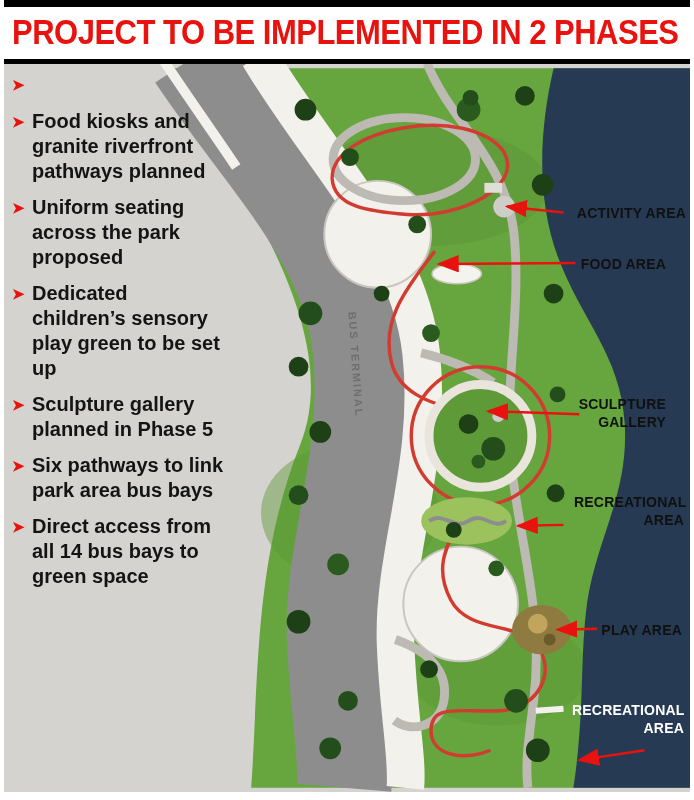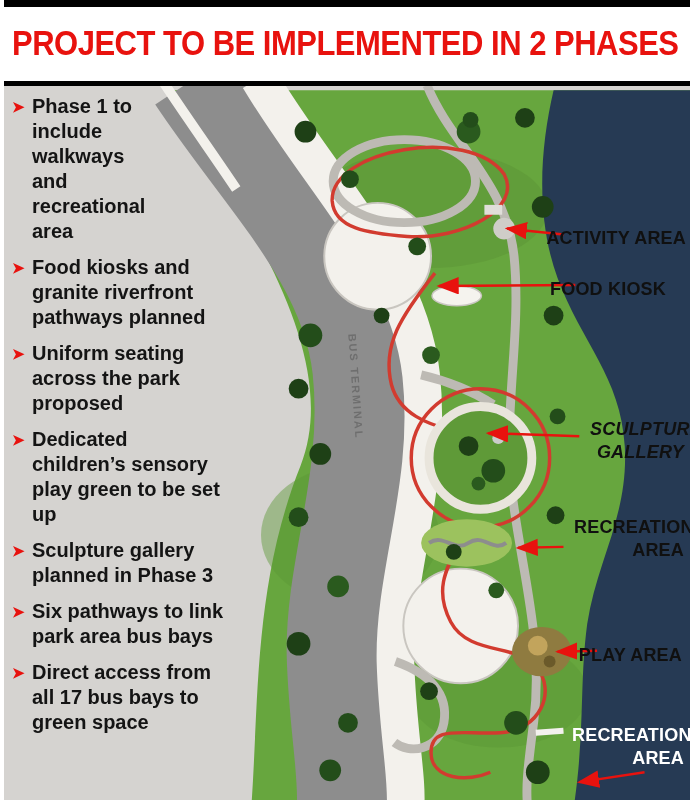--- a/index.html
+++ b/index.html
@@ -5,21 +5,21 @@
   html,body{margin:0;padding:0;background:#ffffff;}
   .page{
     width:694px;height:800px;box-sizing:border-box;
     background:#ffffff;padding:0 4px;
     font-family:"Liberation Sans", sans-serif;
     position:relative;overflow:hidden;
   }
   .frame-top{height:7px;background:#000;}
   .header{
     background:#ffffff;height:44px;display:flex;align-items:center;
-    padding:15px 8px;border-bottom:5px solid #000;
+    padding:4px 8px;border-bottom:5px solid #000;
   }
   .header h1{
     margin:0;color:#e8120e;font-size:31px;font-weight:bold;
     letter-spacing:-0.5px;white-space:nowrap;transform:scaleY(1.12);
     transform-origin:left center;
   }
   .content{
     position:relative;height:744px;background:#d5d3d0;overflow:hidden;
   }
   .map-svg{position:absolute;left:0;top:0;width:100%;height:728px;display:block;}
@@ -33,27 +33,27 @@
     display:flex;gap:6px;margin-bottom:11px;
     color:#141414;font-weight:bold;font-size:20px;line-height:1.25;
     max-width:212px;
   }
   .bullets li:first-child{max-width:152px;}
   .bullets .bm{
     color:#e8120e;font-size:15px;line-height:1.7;flex:0 0 14px;
   }
   .maplabel{
     position:absolute;z-index:4;color:#101010;font-weight:bold;
-    font-size:18px;line-height:1.25;letter-spacing:0.2px;text-align:right;
+    font-size:14px;line-height:1.25;letter-spacing:0.2px;text-align:right;
   }
   .maplabel.white{color:#ffffff;}
   .nowrap{white-space:nowrap;}
   .l-activity{top:141px;right:4px;}
   .l-food{top:192px;right:24px;}
-  .l-sculpture{top:332px;right:6px;width:94px;font-style:italic;}
+  .l-sculpture{top:332px;right:24px;width:94px;}
   .l-recr{top:430px;right:6px;width:110px;}
   .l-play{top:558px;right:8px;}
   .l-recr2{top:638px;right:6px;width:112px;}
 </style>
 </head>
 <body>
 
 <div class="page">
   <div class="frame-top"></div>
 
@@ -165,50 +165,49 @@
         <line x1="582" y1="350" x2="490" y2="347" marker-end="url(#ah)"></line>
         <line x1="566" y1="462" x2="520" y2="463" marker-end="url(#ah)"></line>
         <line x1="600" y1="567" x2="560" y2="568" marker-end="url(#ah)"></line>
         <line x1="648" y1="690" x2="582" y2="700" marker-end="url(#ah)"></line>
       </g>
     </svg>
 
     <ul class="bullets">
       <li>
         <span class="bm">➤</span>
-        <span>Phase 1 to include walkways and recreational area</span>
       </li>
       <li>
         <span class="bm">➤</span>
         <span>Food kiosks and granite riverfront pathways planned</span>
       </li>
       <li>
         <span class="bm">➤</span>
         <span>Uniform seating across the park proposed</span>
       </li>
       <li>
         <span class="bm">➤</span>
         <span>Dedicated children’s sensory play green to be set up</span>
       </li>
       <li>
         <span class="bm">➤</span>
-        <span>Sculpture gallery planned in Phase 3</span>
+        <span>Sculpture gallery planned in Phase 5</span>
       </li>
       <li>
         <span class="bm">➤</span>
         <span>Six pathways to link park area bus bays</span>
       </li>
       <li>
         <span class="bm">➤</span>
-        <span>Direct access from all 17 bus bays to green space</span>
+        <span>Direct access from all 14 bus bays to green space</span>
       </li>
     </ul>
 
     <div class="maplabel l-activity nowrap">ACTIVITY AREA</div>
-    <div class="maplabel l-food nowrap">FOOD KIOSK</div>
+    <div class="maplabel l-food nowrap">FOOD AREA</div>
     <div class="maplabel l-sculpture">SCULPTURE GALLERY</div>
     <div class="maplabel l-recr">RECREATIONAL AREA</div>
     <div class="maplabel l-play nowrap">PLAY AREA</div>
     <div class="maplabel l-recr2 white">RECREATIONAL AREA</div>
 
     <div class="bottom-strip"></div>
   </div>
 </div>
 
 </body></html>

